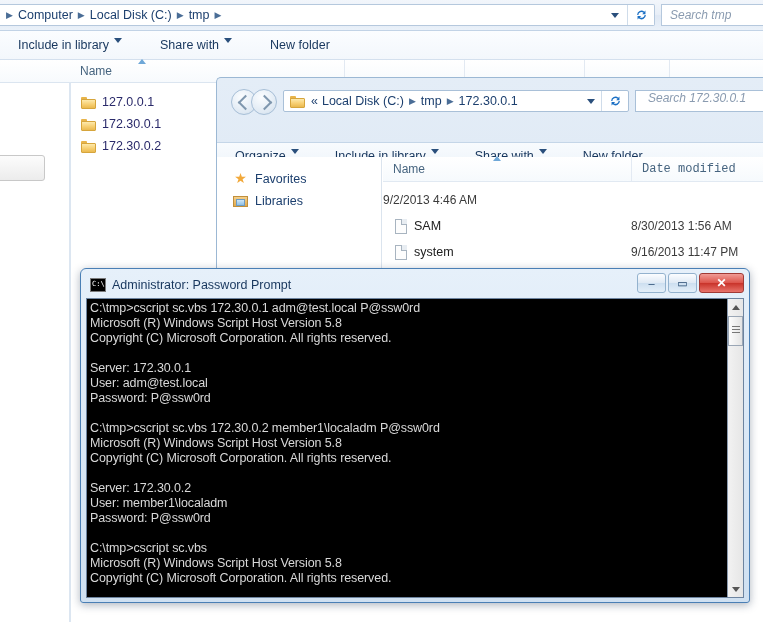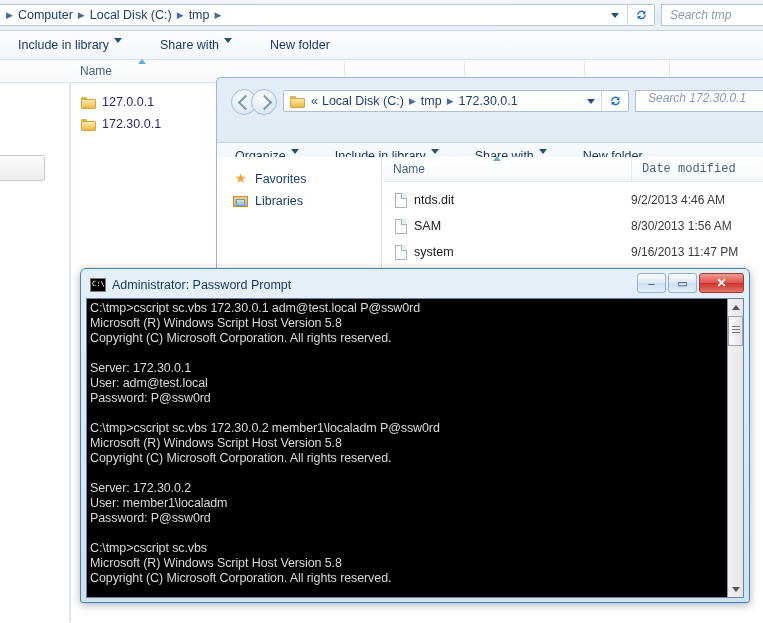--- a/index.html
+++ b/index.html
@@ -233,20 +233,24 @@
   <div class="navpane-edge"></div>
   <div class="listpane">
     <div class="frow" style="margin-top:9px;">
       <span class="ico-folder"></span>
       <span>127.0.0.1</span>
     </div>
     <div class="frow">
       <span class="ico-folder"></span>
       <span>172.30.0.1</span>
     </div>
+    <div class="frow">
+      <span class="ico-folder"></span>
+      <span>172.30.0.2</span>
+    </div>
   </div>
 
   <div class="leftstub"></div>
 </div>
 
 <div id="win2">
 
   <div class="w2top">
     <div class="abs" style="left:14px;top:11px;">
       <div class="navbtn">
@@ -314,24 +318,20 @@
     </div>
 
     <div class="w2files">
       <div class="w2colhdr">
         <div class="w2col" style="left:0;width:248px;">Name</div>
         <div class="w2col b" style="left:248px;width:133px;">Date modified</div>
         <div class="w2caret"></div>
       </div>
 
       <div class="w2frow" style="top:30px;">
-        <span class="w2fname">
-          <span class="ico-doc"></span>
-          <span>ntds.dit</span>
-        </span>
         <span class="w2fdate">9/2/2013 4:46 AM</span>
       </div>
       <div class="w2frow" style="top:56px;">
         <span class="w2fname">
           <span class="ico-doc"></span>
           <span>SAM</span>
         </span>
         <span class="w2fdate">8/30/2013 1:56 AM</span>
       </div>
       <div class="w2frow" style="top:82px;">

